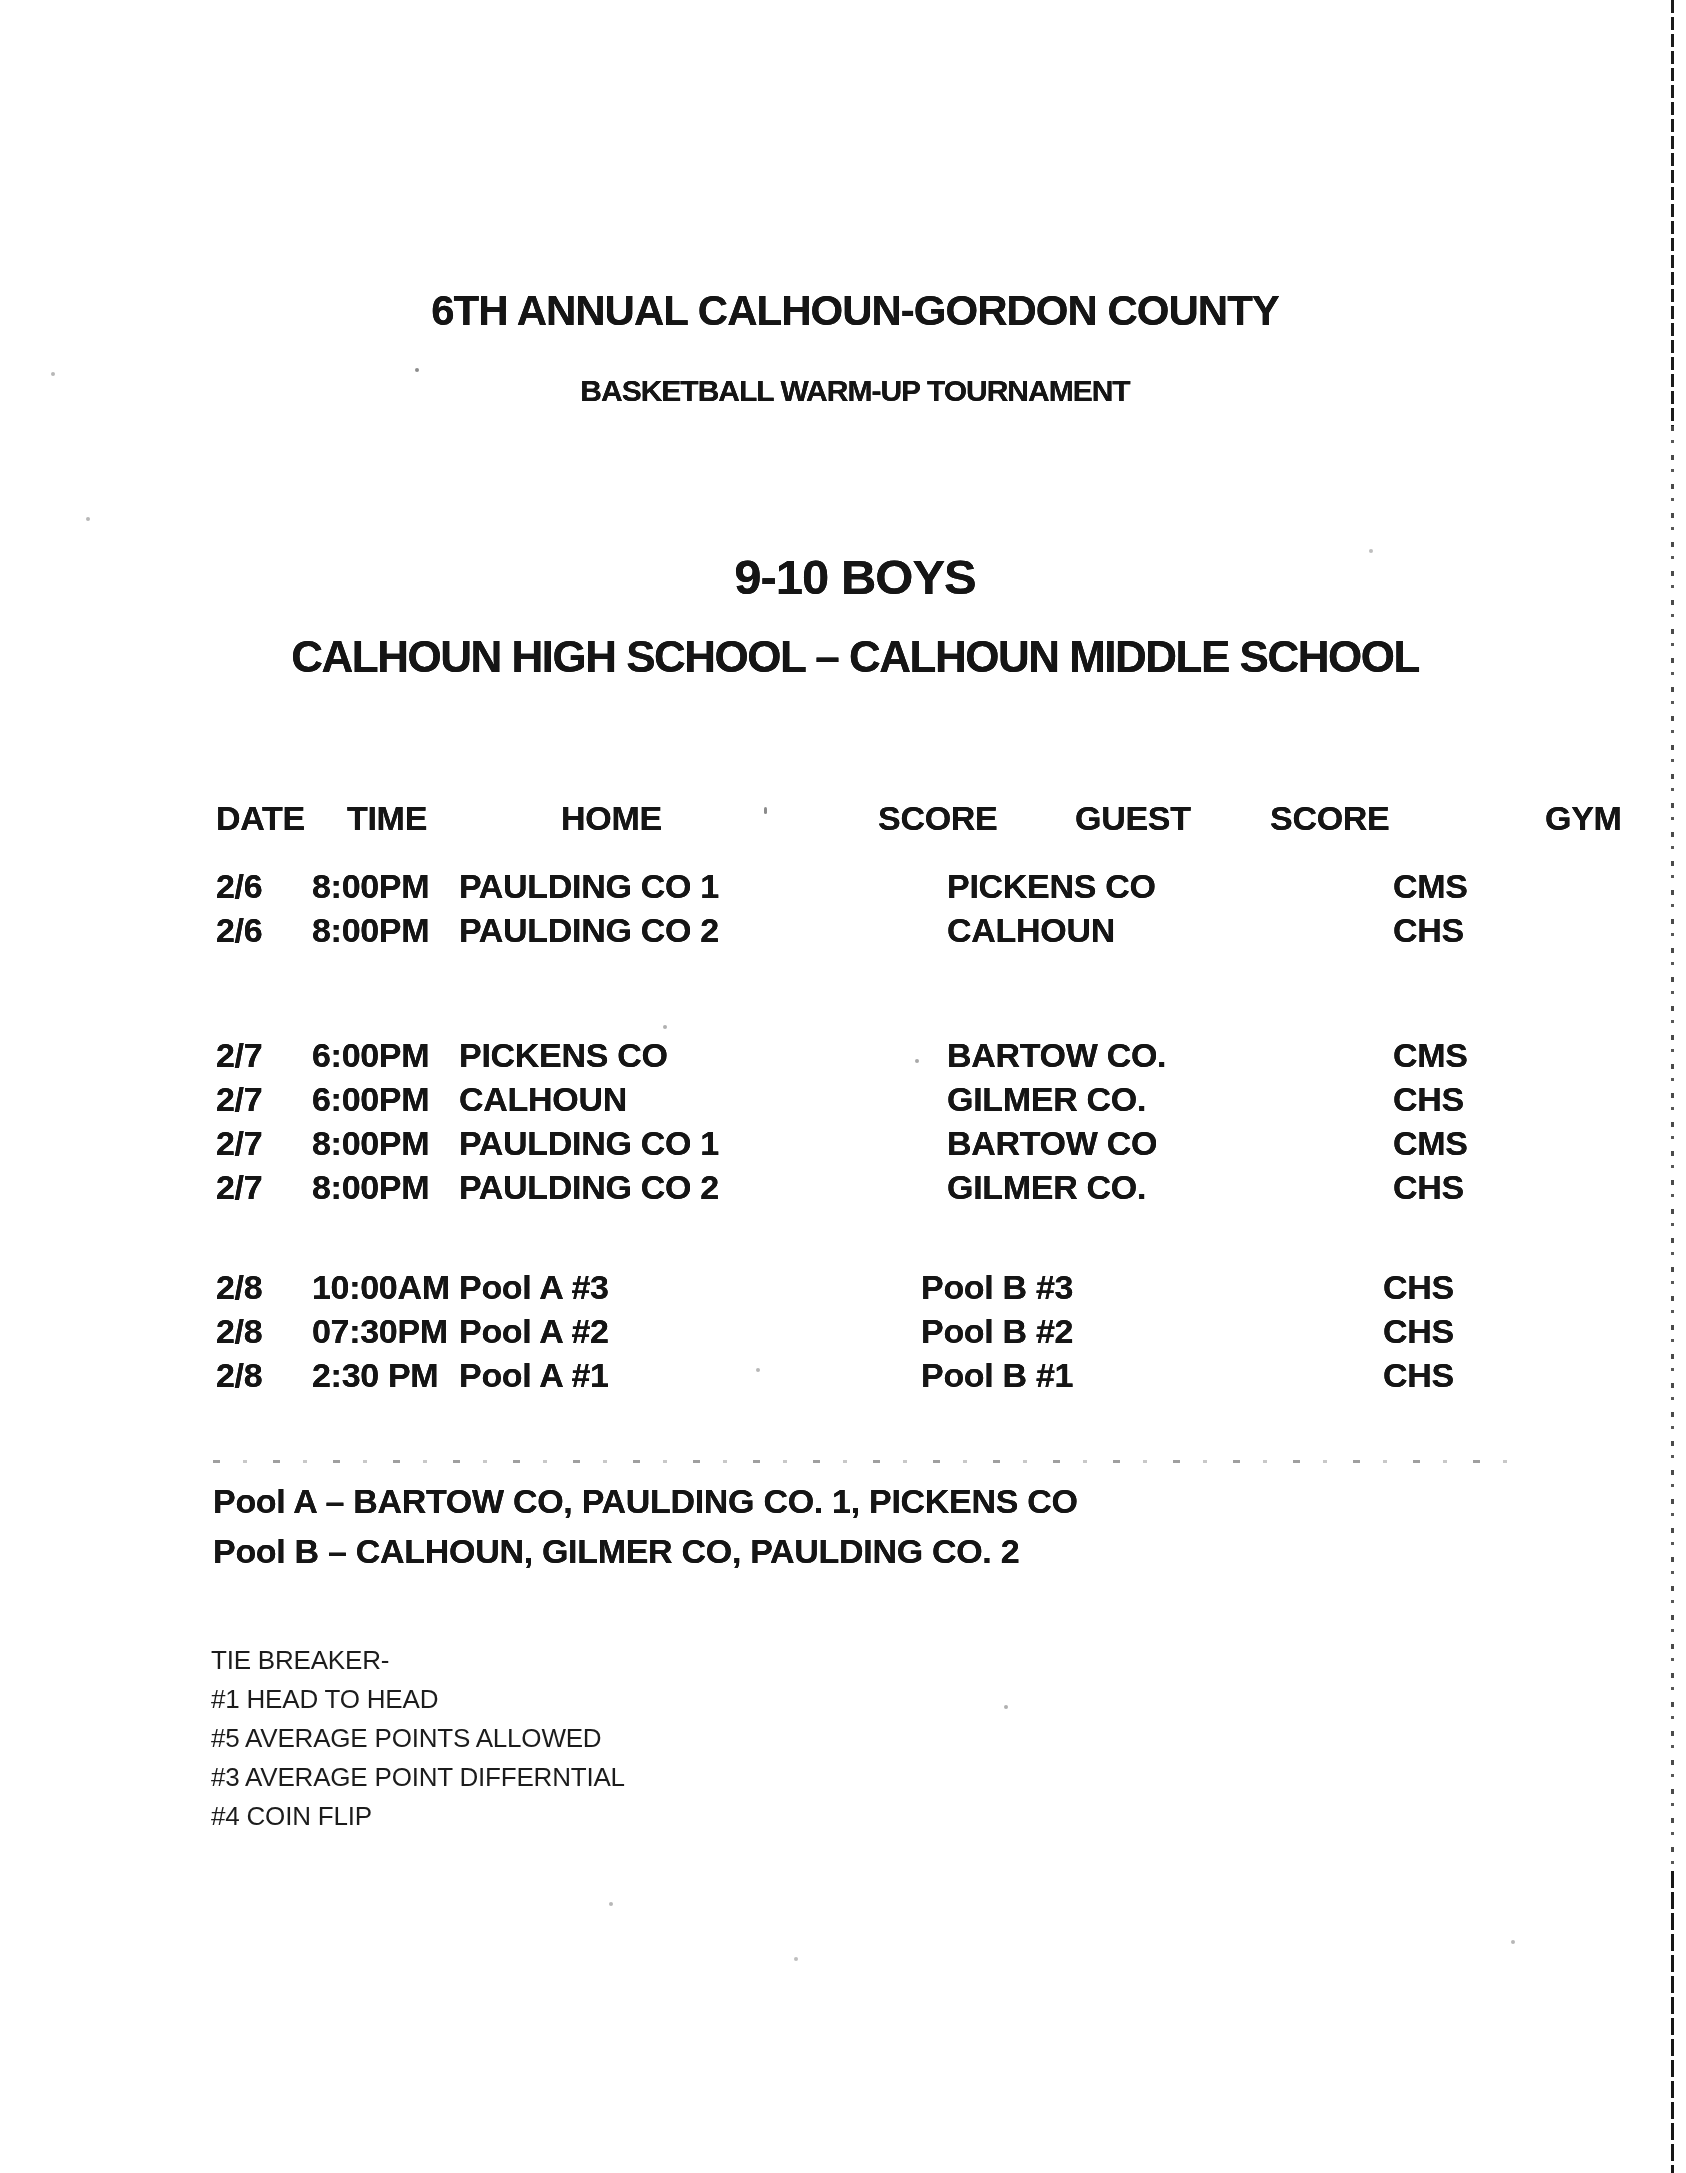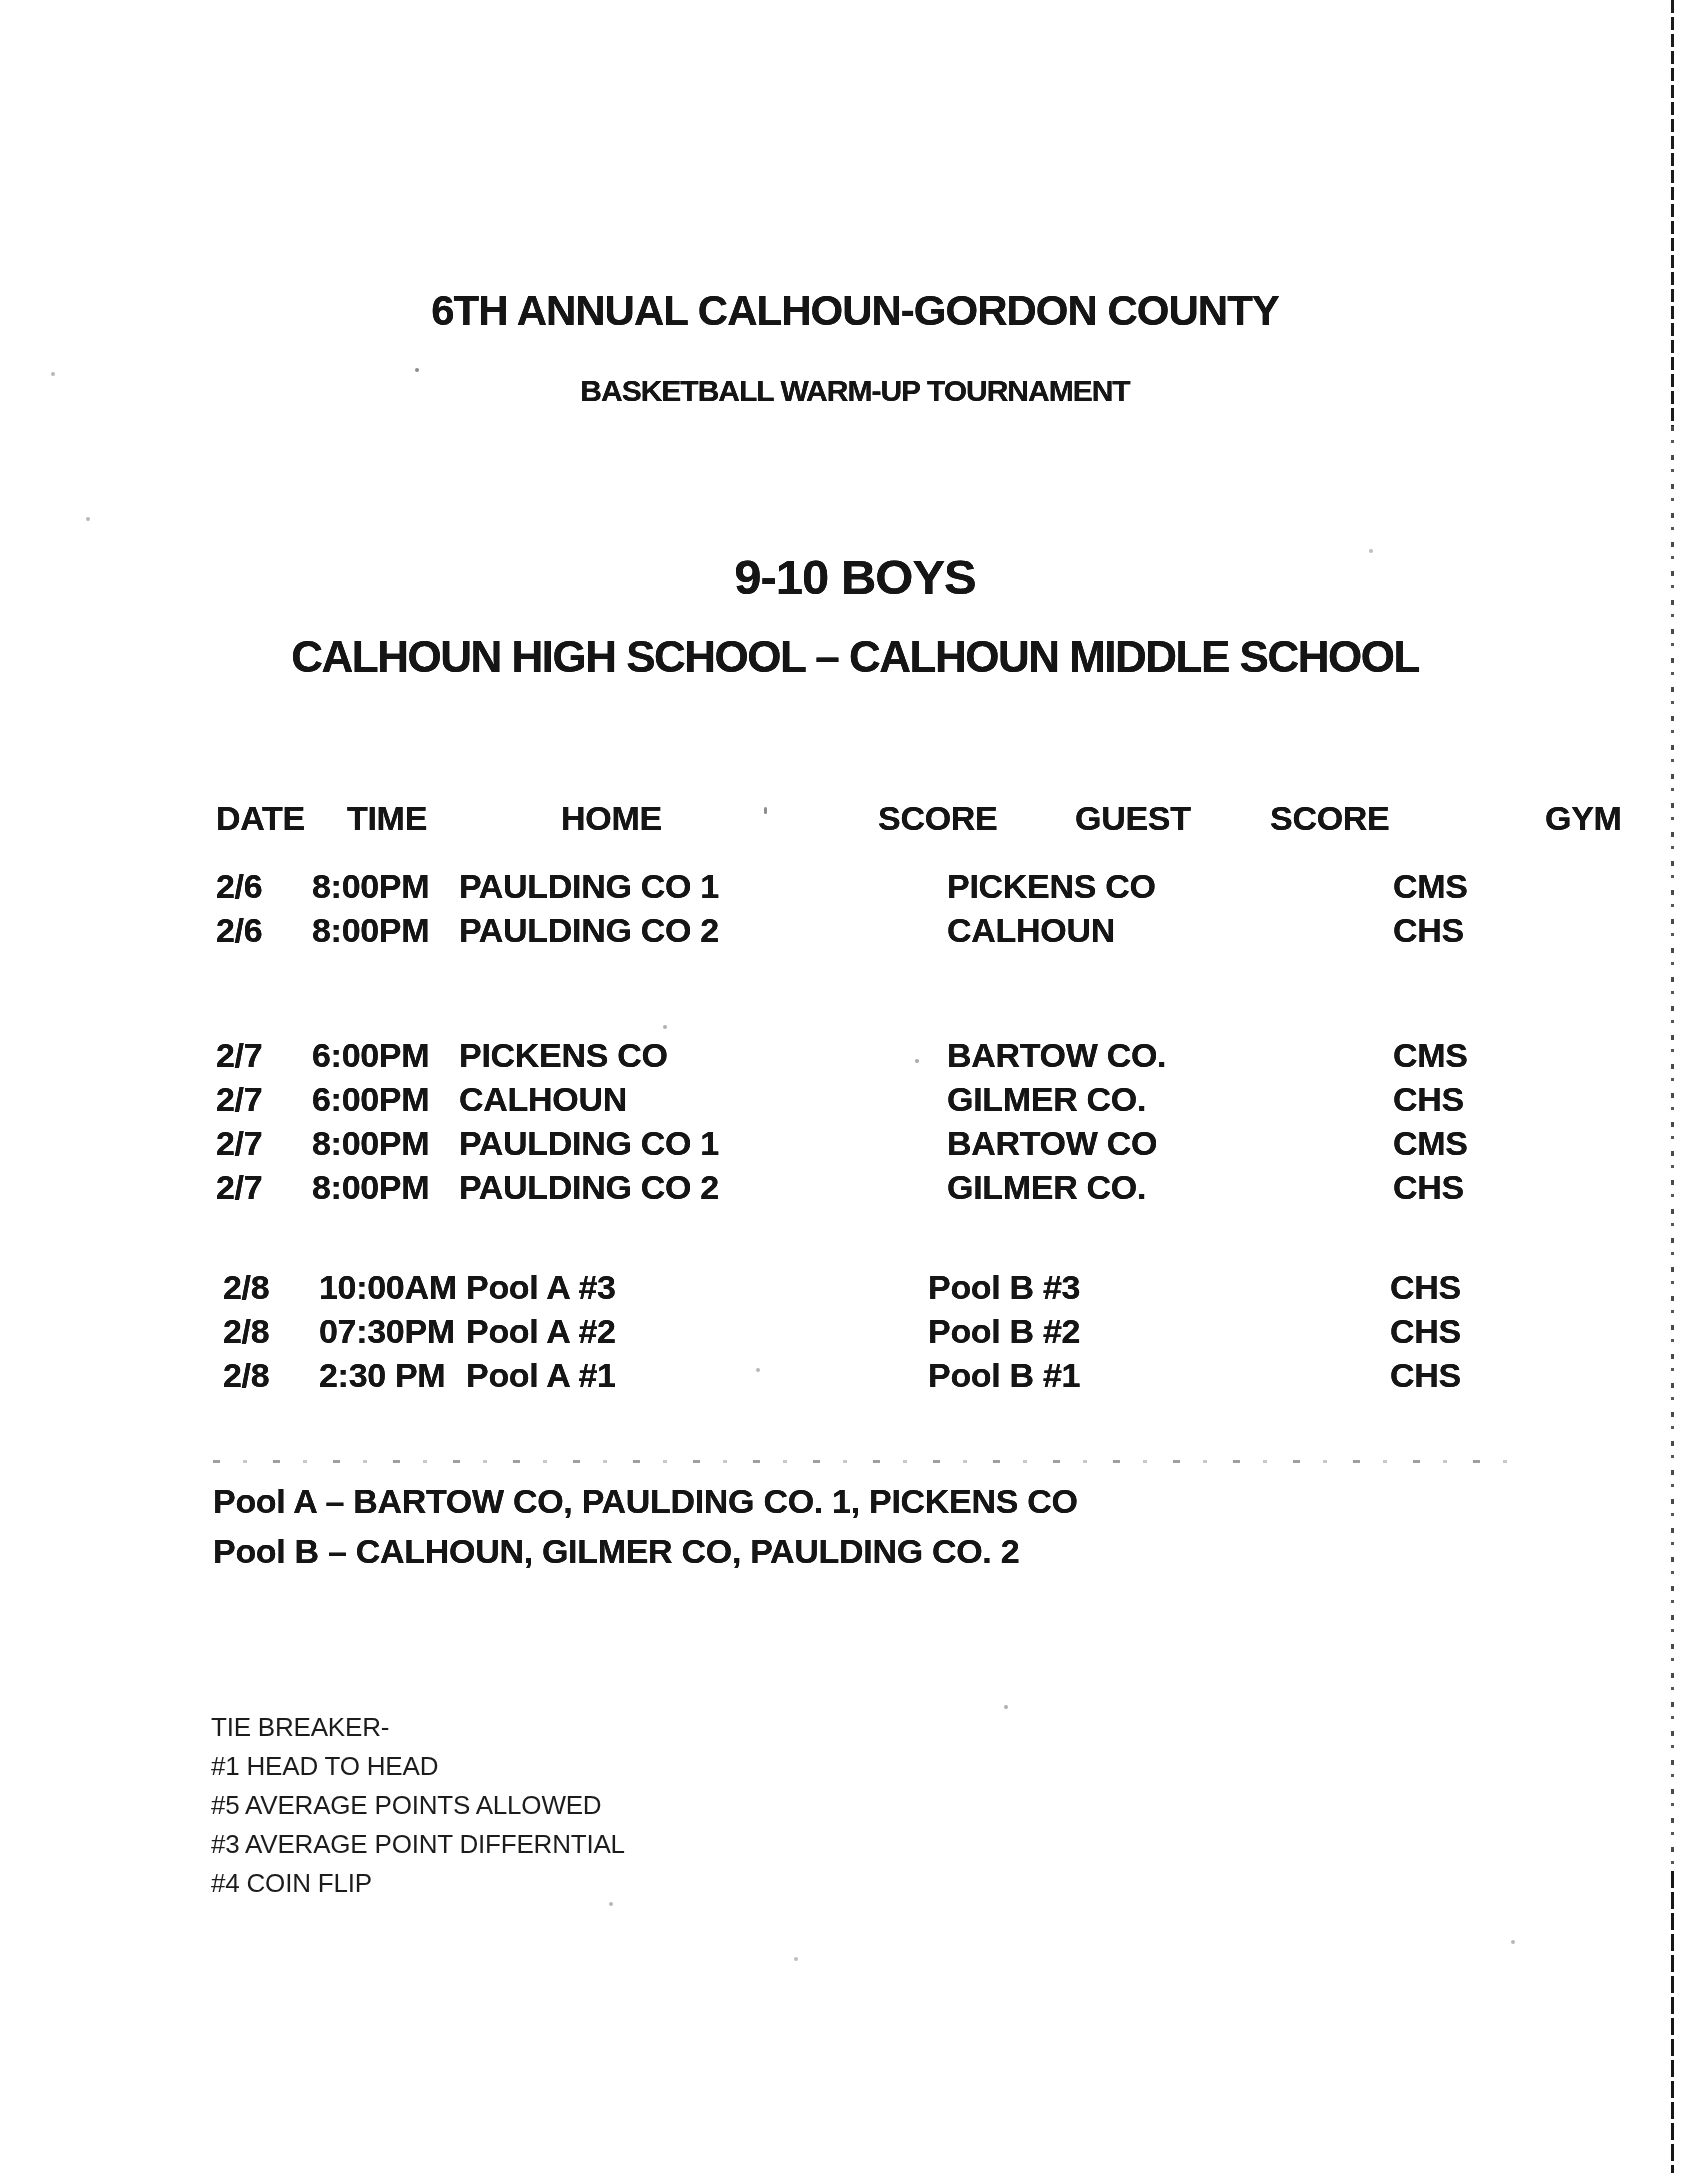--- a/index.html
+++ b/index.html
@@ -39,21 +39,21 @@
     letter-spacing: -0.3px;
     line-height: 44px;
     white-space: nowrap;
     text-shadow: 0 0 0.4px #000;
     gap: 24px;
   }
   .header-row { top: 796px; display: flex; }
   .sched-group { display: block; }
   .g0 { top: 864px; }
   .g1 { top: 1033px; }
-  .g2 { top: 1265px; margin-left: 7px; }
+  .g2 { top: 1265px; }
   .row { display: flex; }
 
   .c-date   { width: 96px;  }
   .c-time   { width: 147px; }
   .c-home   { width: 347px; }
   .c-score  { width: 141px; }
   .c-guest  { width: 203px; }
   .c-score2 { width: 243px; }
   .c-gym    { width: 149px; }
 
@@ -90,21 +90,21 @@
     letter-spacing: -0.3px;
     line-height: 50px;
     white-space: nowrap;
     text-shadow: 0 0 0.4px #000;
   }
 
   
   .tiebreak {
     position: absolute;
     left: 211px;
-    top: 1708px;
+    top: 1641px;
     font-size: 26px;
     font-weight: 400;
     letter-spacing: -0.2px;
     line-height: 39px;
     color: #1c1c1c;
     white-space: nowrap;
   }
 
   
   .edge-seg {

